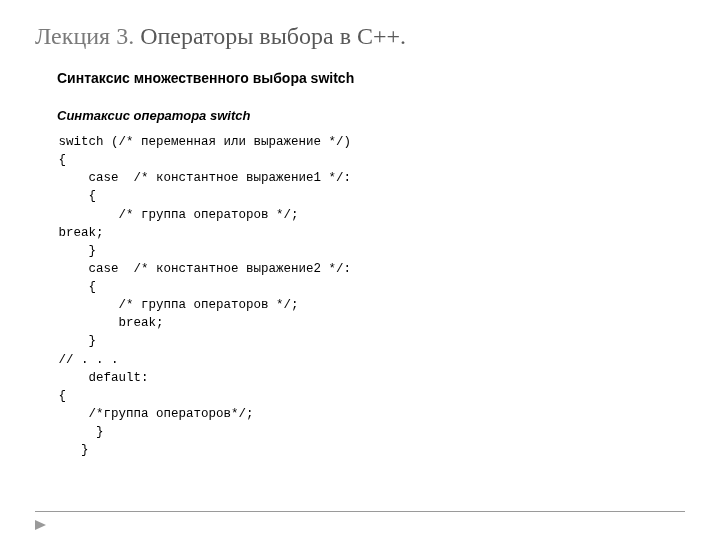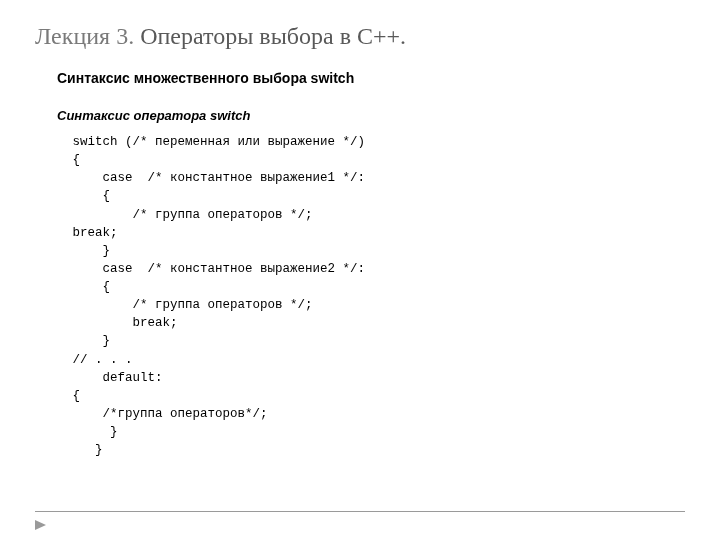--- a/index.html
+++ b/index.html
@@ -43,21 +43,21 @@
       color: #000;
       margin-left: 22px;
       margin-bottom: 10px;
     }
     .code-block {
       font-family: "Courier New", monospace;
       font-size: 12.5px;
       line-height: 1.45;
       color: #000;
       white-space: pre;
-      margin-left: 30px;
+      margin-left: 16px;
     }
     .footer-line {
       position: absolute;
       bottom: 28px;
       left: 35px;
       right: 35px;
       border-top: 1px solid #9a9a9a;
     }
     .footer-arrow {
       position: absolute;

